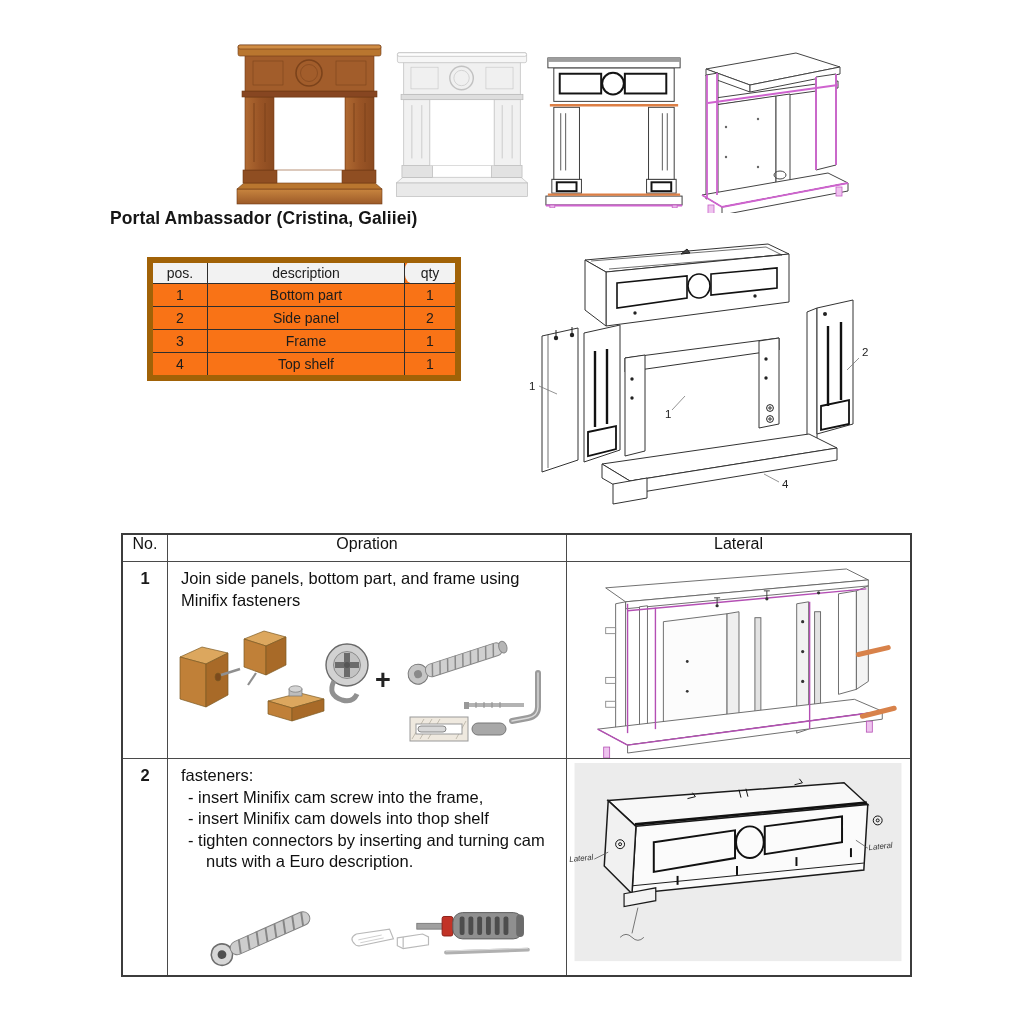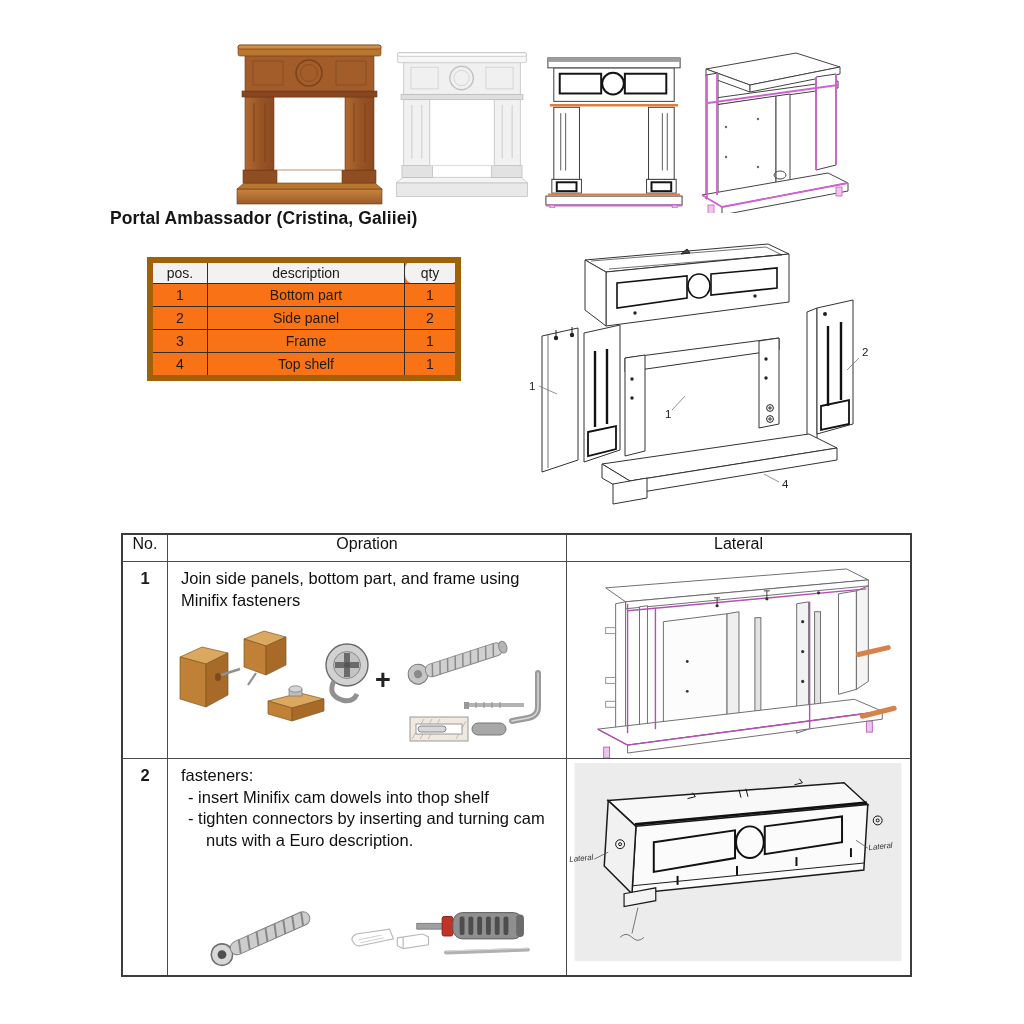--- a/index.html
+++ b/index.html
@@ -419,20 +419,21 @@
         <g fill="none" stroke="#333" stroke-width="0.9">
           <path d="M150,44 v-8 m-3,0 h6"></path>
             <path d="M200,37 v-8 m-3,0 h6"></path>
         </g>
       </svg>
     </div>
 
     <div class="numcell lastrow"><span>2</span></div>
     <div class="opcell lastrow">
       <div class="opline">fasteners:</div>
+      <div class="opline ind1">- insert Minifix cam screw into the frame,</div>
       <div class="opline ind1">- insert Minifix cam dowels into thop shelf</div>
       <div class="opline ind1">- tighten connectors by inserting and turning cam</div>
       <div class="opline ind2">nuts with a Euro description.</div>
       <svg class="abs" style="left:8px;top:138px" width="390" height="76" viewBox="0 0 390 78">
 
         <g transform="rotate(-24 85 40)">
           <ellipse cx="38" cy="40" rx="11" ry="11" fill="#d7d7d7" stroke="#6e6e6e" stroke-width="1.6"></ellipse>
           <circle cx="38" cy="40" r="4.5" fill="#4f4f4f"></circle>
           <rect x="48" y="33" width="88" height="14" rx="7" fill="#cdcdcd" stroke="#828282"></rect>
           <g stroke="#868686" stroke-width="2">

